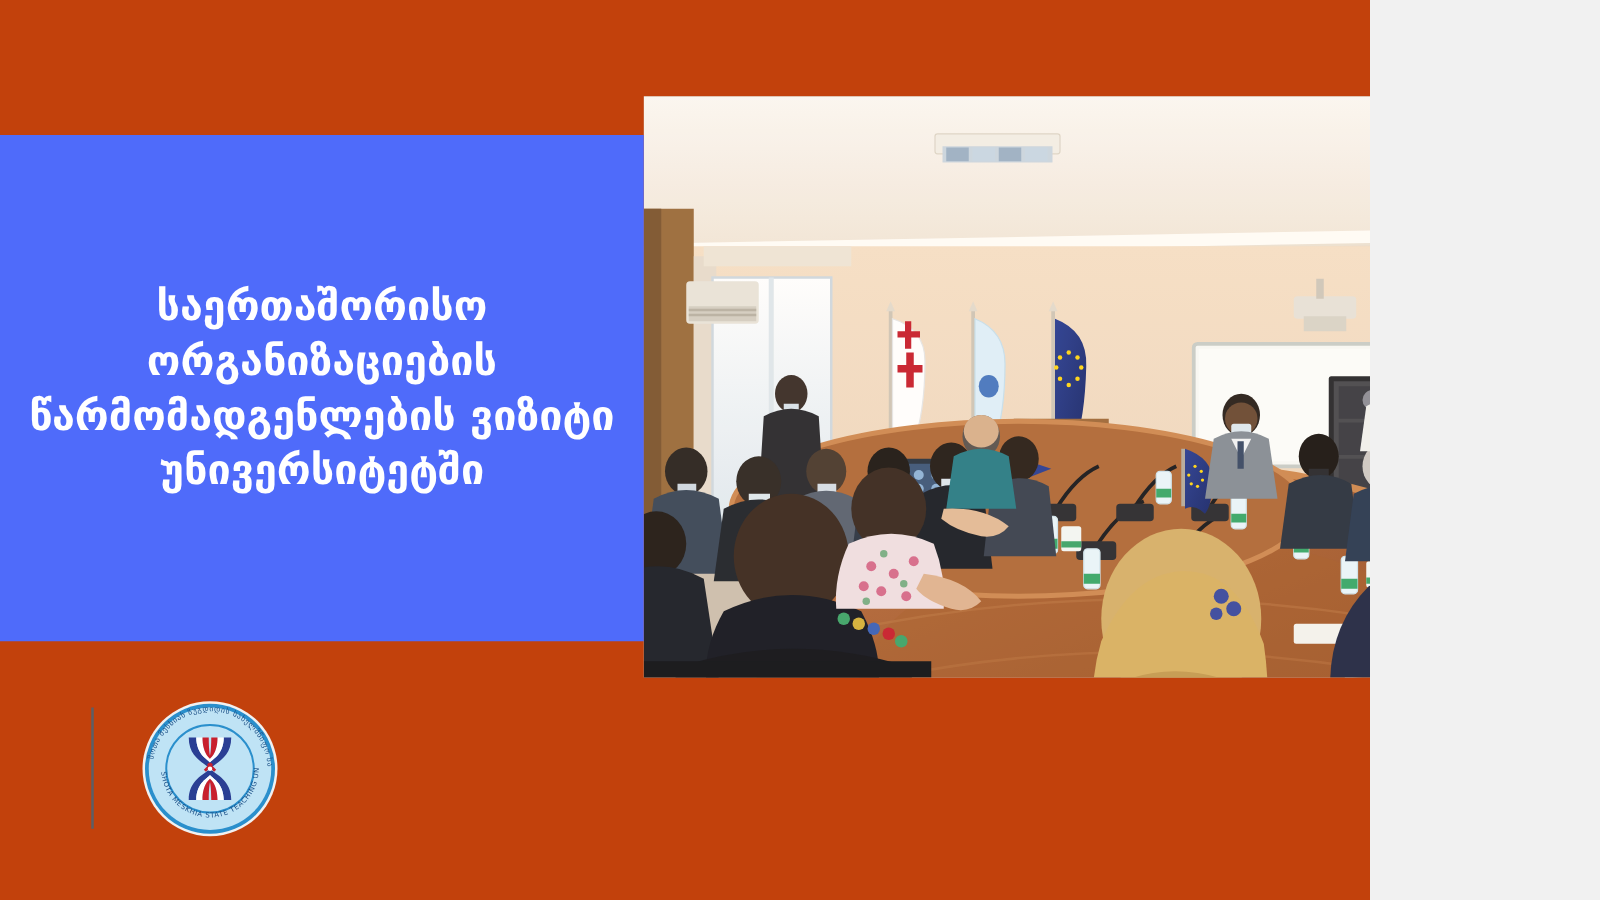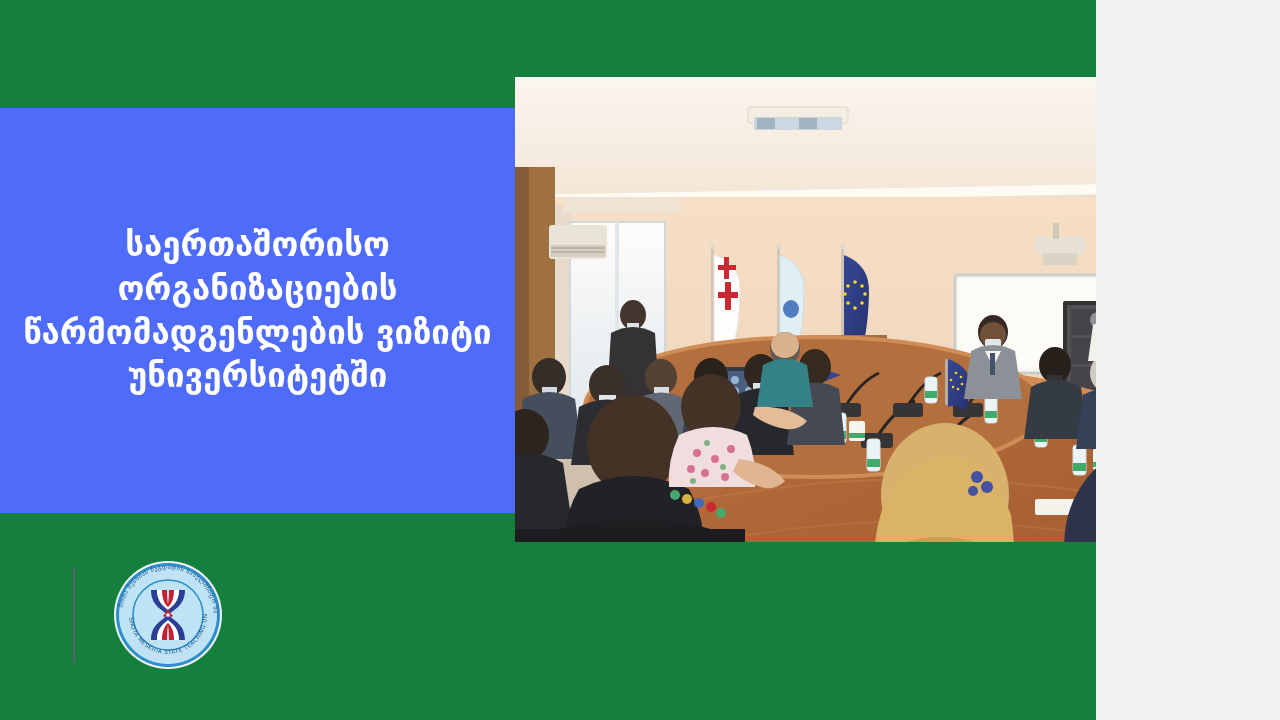--- a/index.html
+++ b/index.html
@@ -14,21 +14,21 @@
     font-family: "DejaVu Sans", "Liberation Sans", sans-serif;
     overflow: hidden;
     position: relative;
   }
 
   #slide {
     position: absolute;
     left: 0; top: 0;
     width: 1096px;
     height: 720px;
-    background: #15803d;
+    background: #c2410c;
     overflow: hidden;
   }
 
   
   #photo-frame {
     position: absolute;
     left: 515px;
     top: 77px;
     width: 765px;
     height: 465px;

